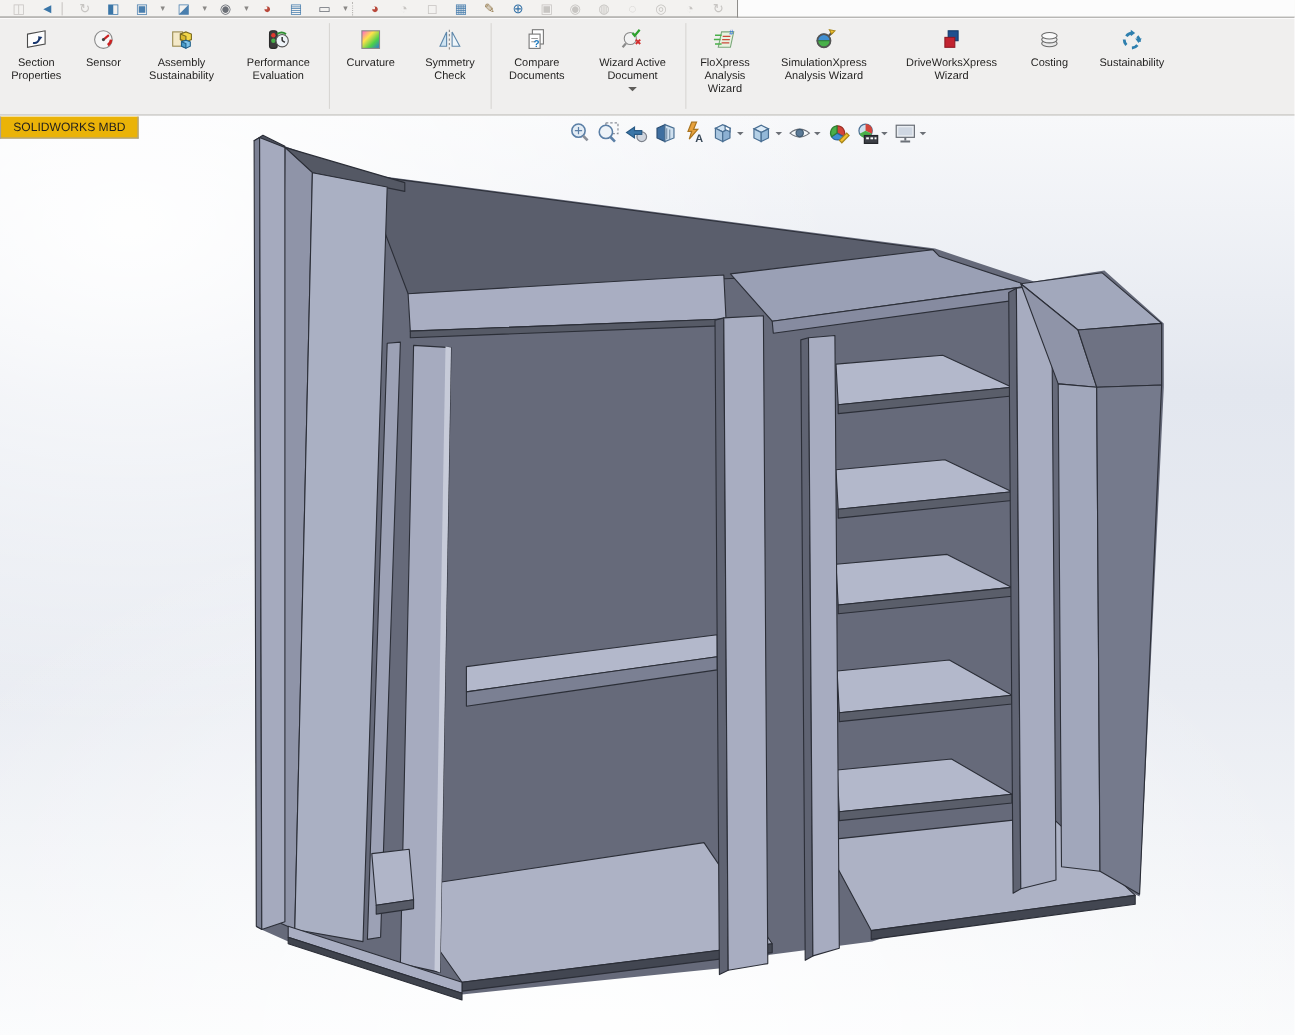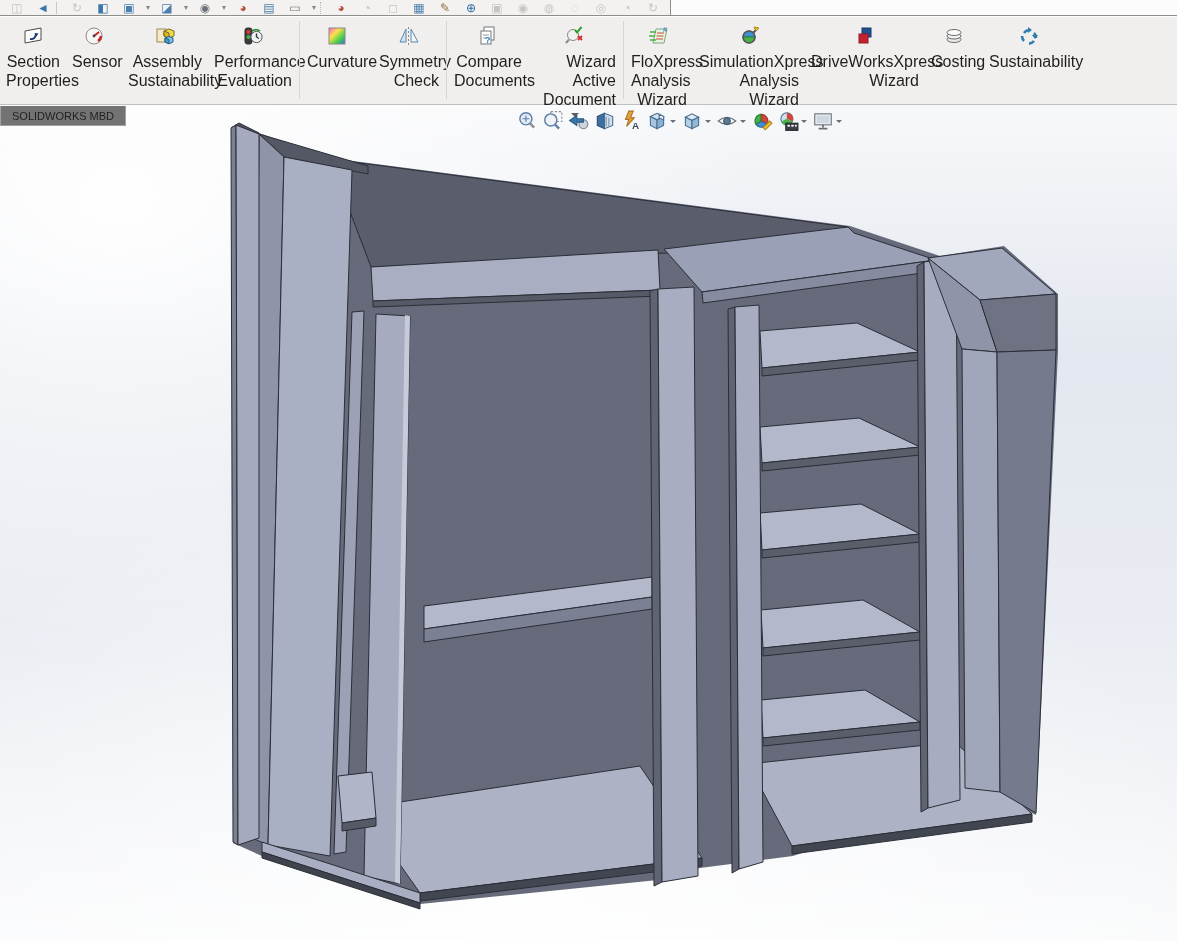--- a/index.html
+++ b/index.html
@@ -17,28 +17,28 @@
   .qstrip .si.sep { width:8px; border-left:1px solid #c9c7c4; height:12px; }
   .qstrip .si.sep.dotted { border-left:1px dotted #b9b7b4; }
   .qstrip-end { width:1px; height:16px; background:#8f8d8a; margin-left:4px; }
   .qstrip-rest { flex:1; height:15px; background:#fcfcfc; }
 
   
   .ribbon { position:absolute; top:17px; left:0; width:1177px; height:88px;
     background:#f0efee; border-bottom:1px solid #c2c0bd; display:flex; align-items:flex-start; }
   .ri { display:flex; flex-direction:column; align-items:center; padding:6px 6px 0; cursor:default; }
   .ri .ri-icon { height:26px; display:flex; align-items:center; justify-content:center; }
-  .ri .ri-label { margin-top:3px; font-size:16px; line-height:1.2; color:#201f1e; text-align:right; }
+  .ri .ri-label { margin-top:3px; font-size:10px; line-height:1.2; color:#201f1e; text-align:center; }
   .ri.disabled .ri-label { color:#bbb9b6; }
   .ri .ri-caret { margin-top:3px; width:0; height:0; border:4px solid transparent; border-top-color:#5f5d5a; }
   .rsep { width:1px; height:78px; background:#d8d6d3; margin:4px 1px 0; flex:none; }
 
   
   .mbd-tab { position:absolute; top:106px; left:0; height:20px; padding:0 11px;
-    background:#737373; border:1px solid #a3a19e; border-top:none; display:flex; align-items:center;
+    background:#eab308; border:1px solid #a3a19e; border-top:none; display:flex; align-items:center;
     font-size:11px; color:#201f1e; }
 
   
   .viewport-svg { position:absolute; top:0; left:0; }
 
   
   .hud { position:absolute; top:109px; left:516px; display:flex; align-items:center; height:24px; }
   .hud .hbtn { display:flex; align-items:center; margin-right:4px; cursor:default; }
   .hud svg { display:block; }
   .hud .hud-caret { width:0; height:0; border:3px solid transparent; border-top-color:#6b6f76; margin:4px 1px 0 2px; }

